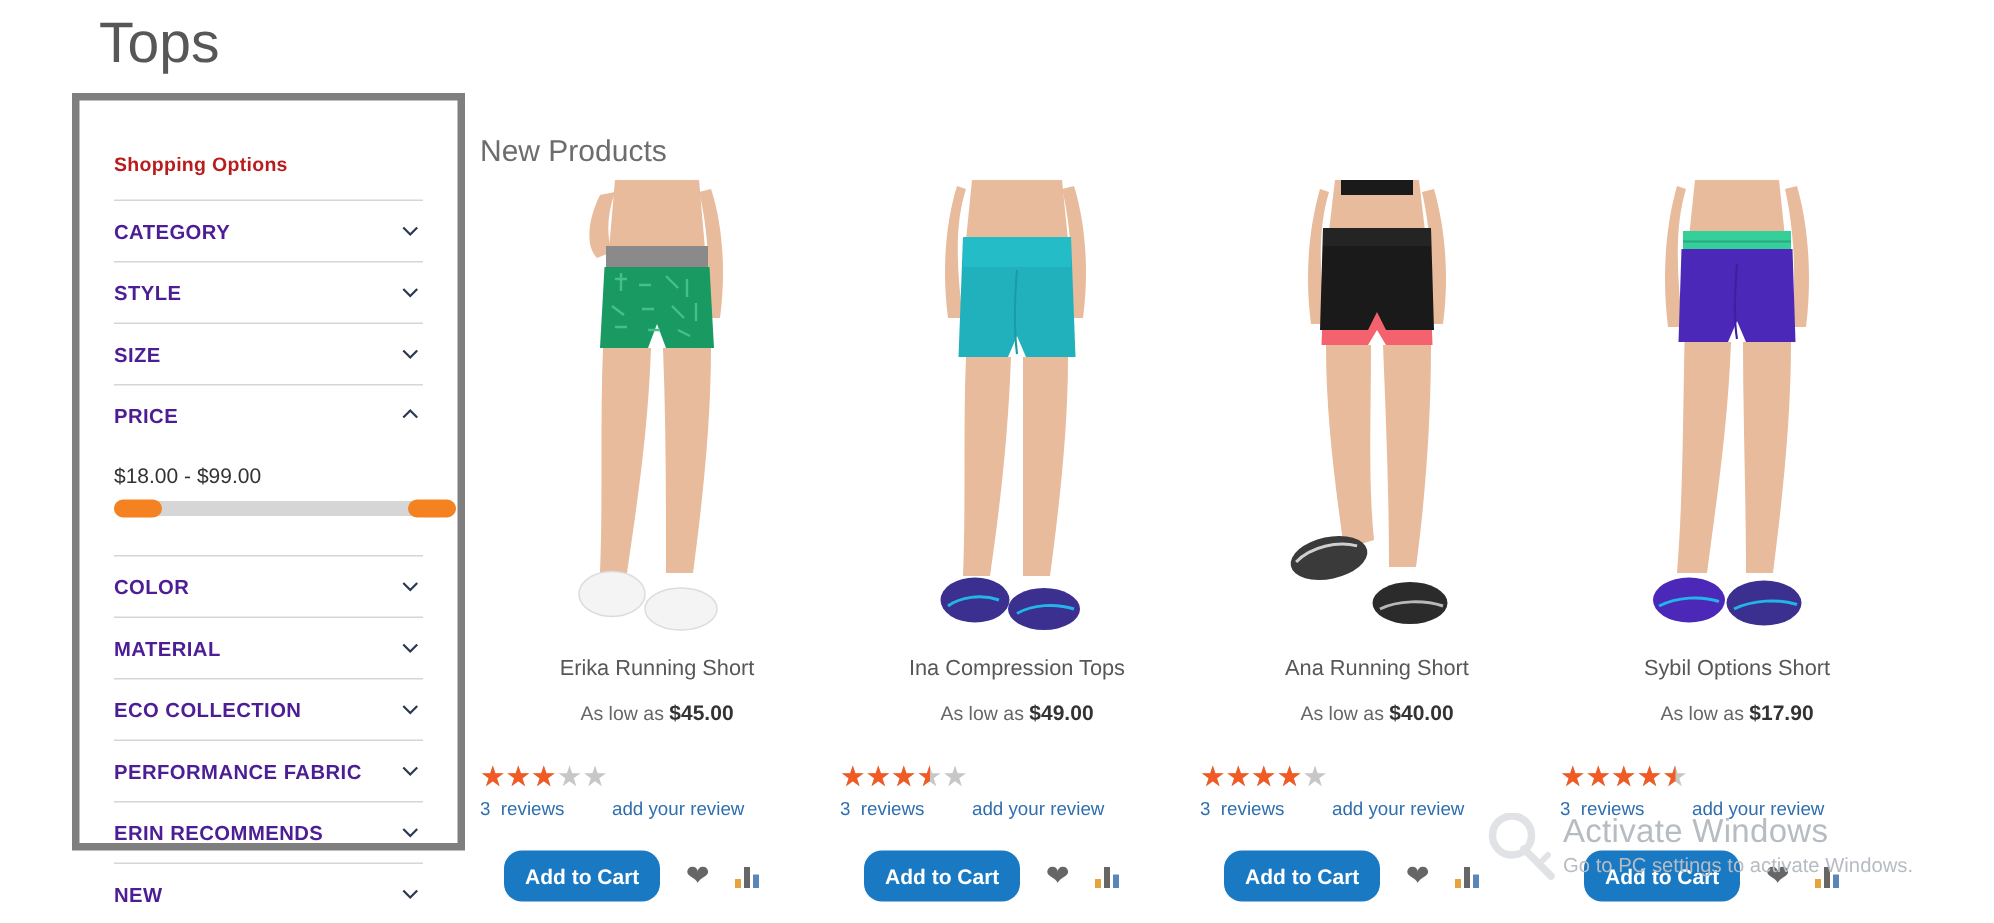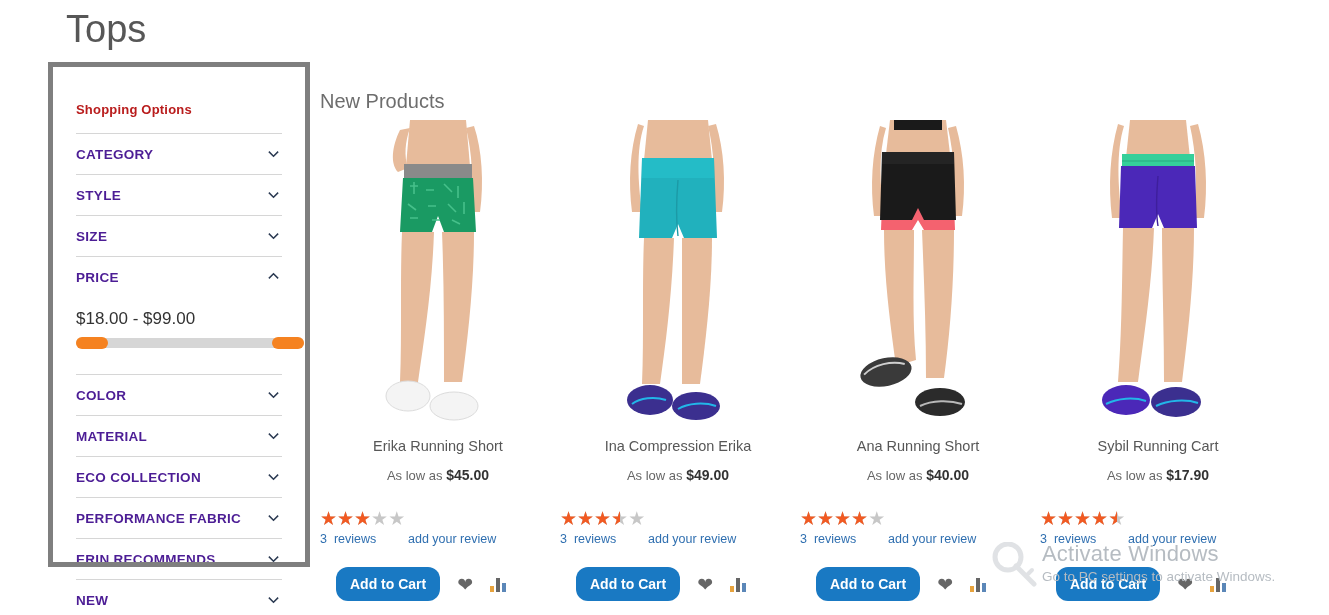--- a/index.html
+++ b/index.html
@@ -42,21 +42,21 @@
     letter-spacing: .3px; text-transform: uppercase;
   }
   .chev {
     position: absolute; right: 2px; top: 50%;
     width: 13px; height: 13px; margin-top: -7px;
   }
   .chev svg { display:block; width:13px; height:13px; }
 
   
   .price-body { border-top: none; padding: 12px 0 0 0; }
-  .price-range-text { font-size: 17px; color: #333; padding-bottom: 9px; }
+  .price-range-text { font-size: 14px; color: #333; padding-bottom: 9px; }
   .slider {
     position: relative; width: 228px; height: 10px;
     background: #d6d6d6; border-radius: 5px;
   }
   .slider-handle {
     position: absolute; top: -1px; width: 32px; height: 12px;
     background: #f58220; border-radius: 6px; cursor: pointer;
   }
   .slider-handle.left { left: 0; }
   .slider-handle.right { right: 0; }
@@ -317,21 +317,21 @@
           <path d="M54,38 L126,38 L126,58 L54,58 Z" fill="#24bcc7"></path>
           <path d="M90,60 C88,84 88,100 90,116" stroke="#1c9aa6" stroke-width="1.4" fill="none"></path>
           <path d="M56,118 L86,118 C84,174 78,222 72,264 L54,264 C56,216 54,164 56,118 Z" fill="#e7bb9b"></path>
           <path d="M94,118 L124,118 C124,168 118,218 112,264 L94,264 C94,214 94,166 94,118 Z" fill="#e7bb9b"></path>
           <ellipse cx="62" cy="280" rx="23" ry="15" fill="#3b2f8f"></ellipse>
           <ellipse cx="108" cy="286" rx="24" ry="14" fill="#3b2f8f"></ellipse>
           <path d="M44,284 C52,278 66,276 78,280" stroke="#22b6e8" stroke-width="2" fill="none"></path>
           <path d="M90,289 C100,283 116,282 128,286" stroke="#22b6e8" stroke-width="2" fill="none"></path>
         </svg>
       </div>
-      <div class="prod-name">Ina Compression Erika</div>
+      <div class="prod-name">Ina Compression Tops</div>
       <div class="prod-price">
         <span>As low as</span>
         <span class="amt">$49.00</span>
       </div>
       <div class="rating">
         <span class="stars">
           <span class="bg">★★★★★</span>
           <span class="fg" style="width: 70%;">★★★★★</span>
         </span>
       </div>
@@ -419,21 +419,21 @@
           <path d="M53,46 L127,46 L129,108 L96,108 L90,94 L84,108 L51,108 Z" fill="#4b28b8"></path>
           <path d="M90,56 C88,80 88,94 90,106" stroke="#3e1f9c" stroke-width="1.4" fill="none"></path>
           <path d="M55,108 L86,108 C84,164 76,216 70,262 L50,262 C54,212 54,158 55,108 Z" fill="#e7bb9b"></path>
           <path d="M94,108 L126,108 C126,162 120,214 114,262 L96,262 C96,210 94,158 94,108 Z" fill="#e7bb9b"></path>
           <ellipse cx="58" cy="280" rx="24" ry="15" fill="#4b28b8"></ellipse>
           <ellipse cx="108" cy="282" rx="25" ry="15" fill="#3b2f8f"></ellipse>
           <path d="M38,284 C50,278 66,277 78,281" stroke="#22b6e8" stroke-width="2" fill="none"></path>
           <path d="M88,286 C100,280 118,279 130,283" stroke="#22b6e8" stroke-width="2" fill="none"></path>
         </svg>
       </div>
-      <div class="prod-name">Sybil Running Cart</div>
+      <div class="prod-name">Sybil Options Short</div>
       <div class="prod-price">
         <span>As low as</span>
         <span class="amt">$17.90</span>
       </div>
       <div class="rating">
         <span class="stars">
           <span class="bg">★★★★★</span>
           <span class="fg" style="width: 90%;">★★★★★</span>
         </span>
       </div>

